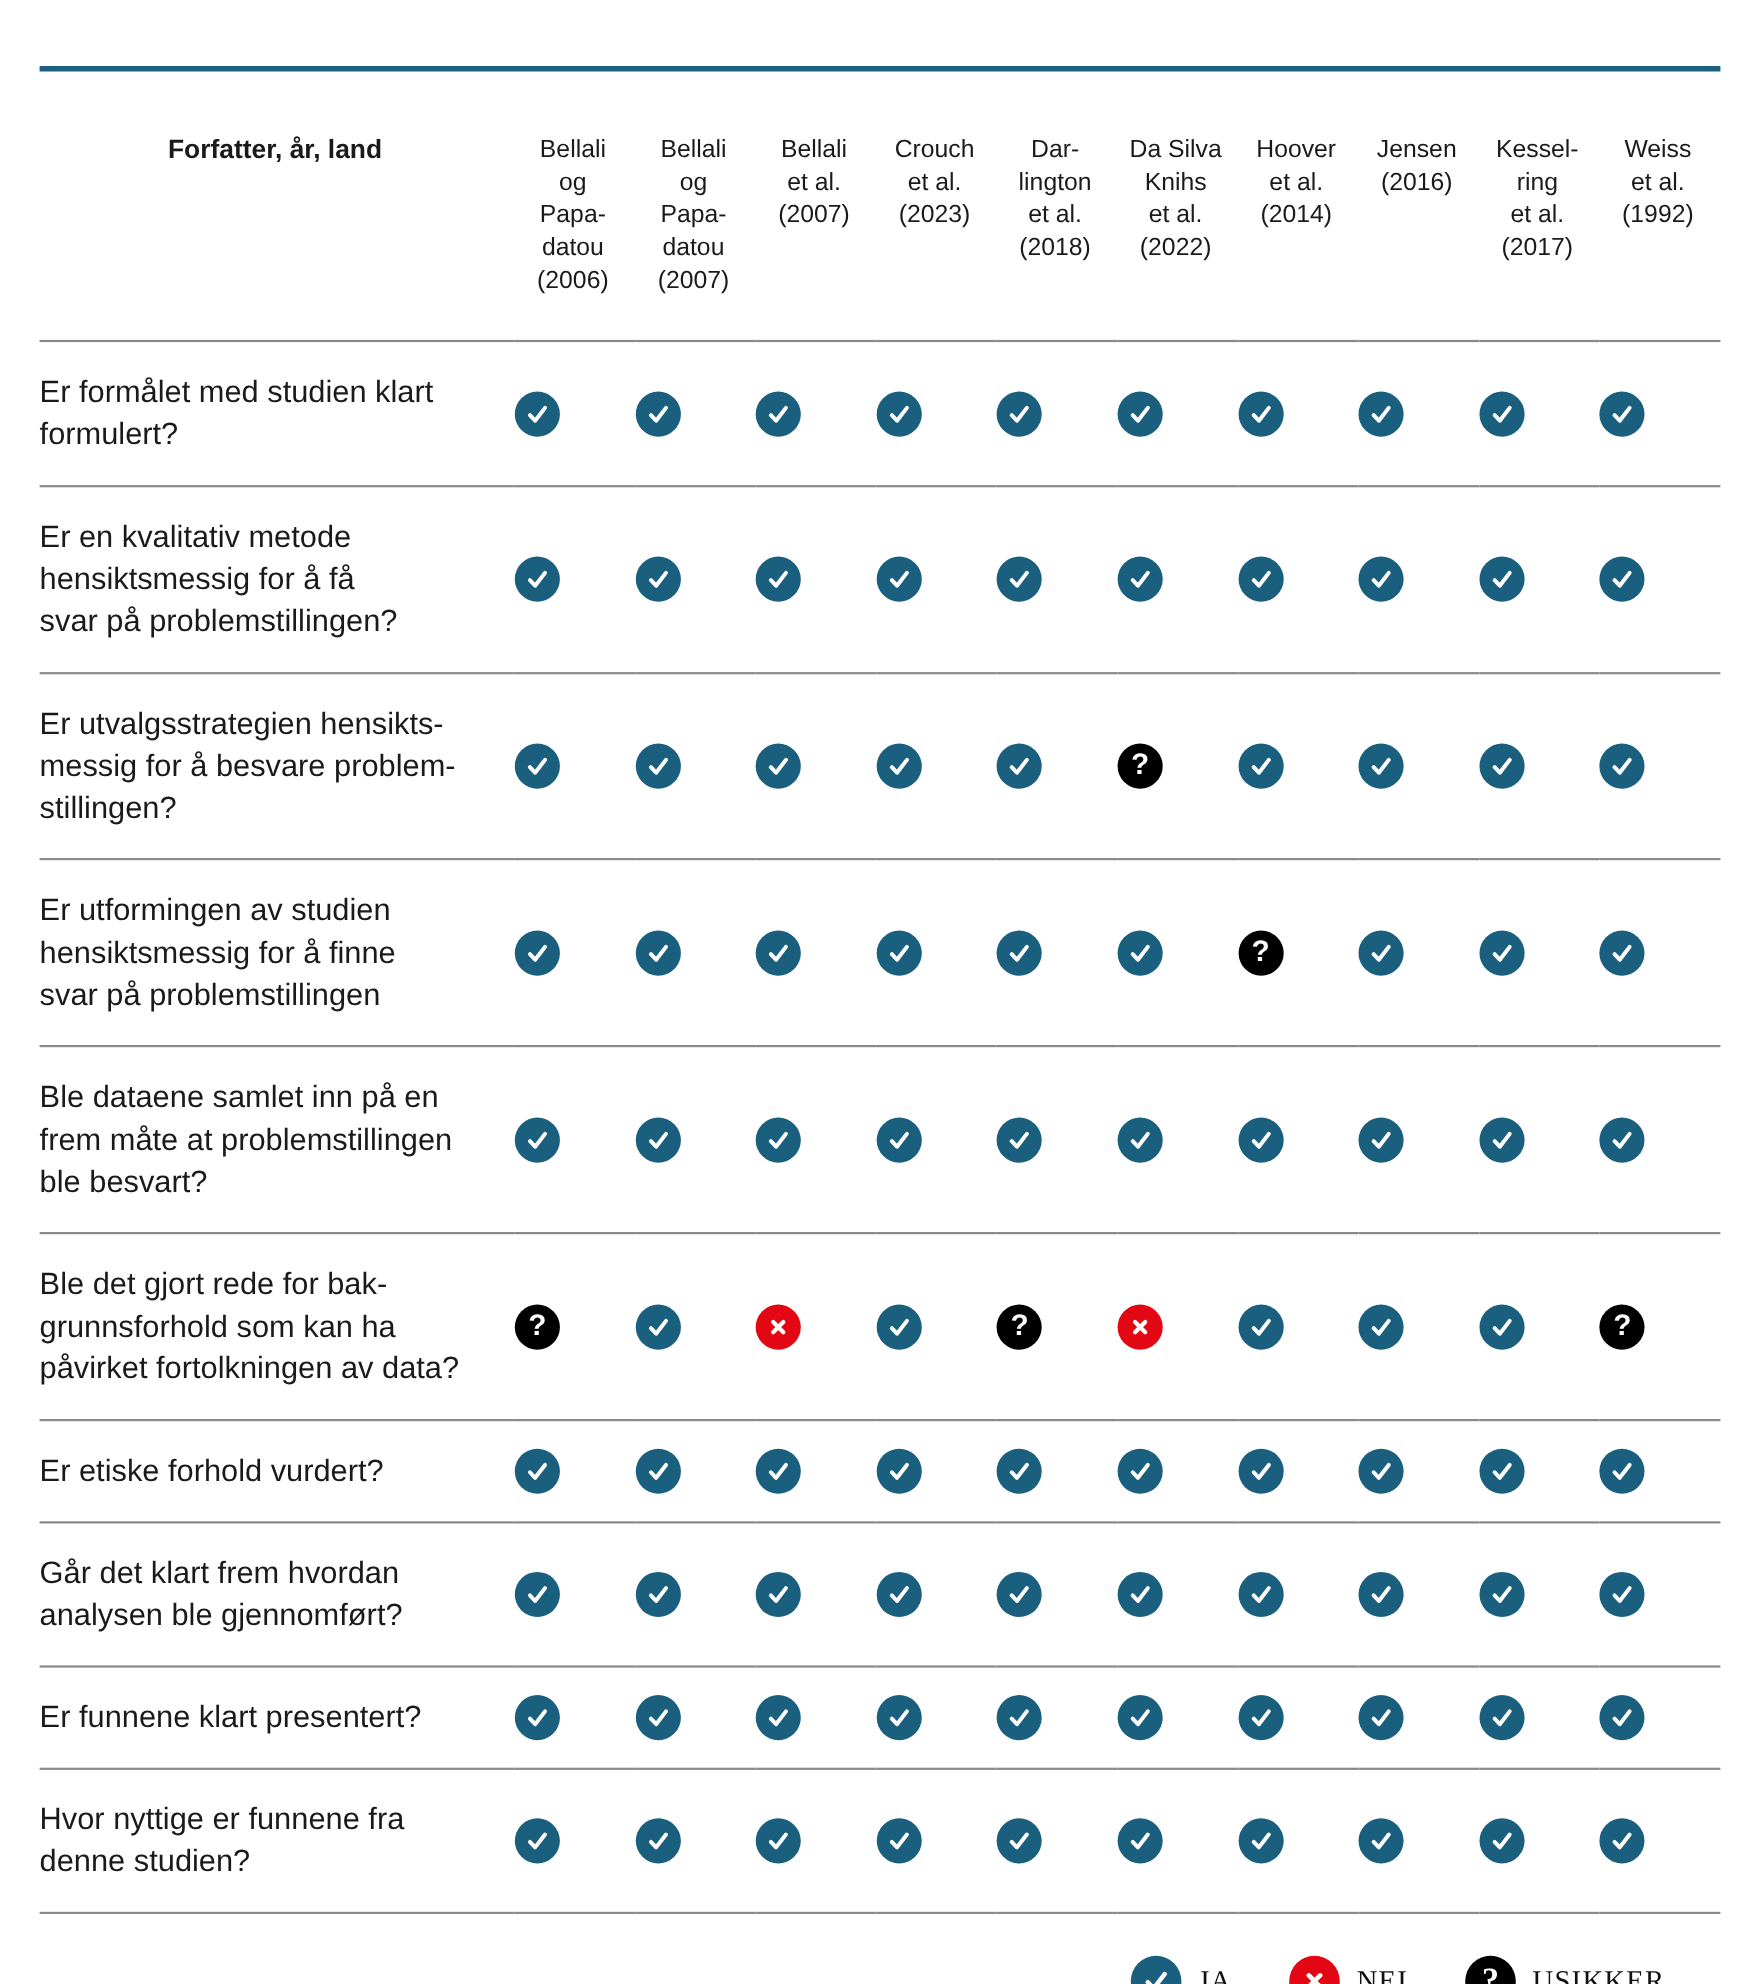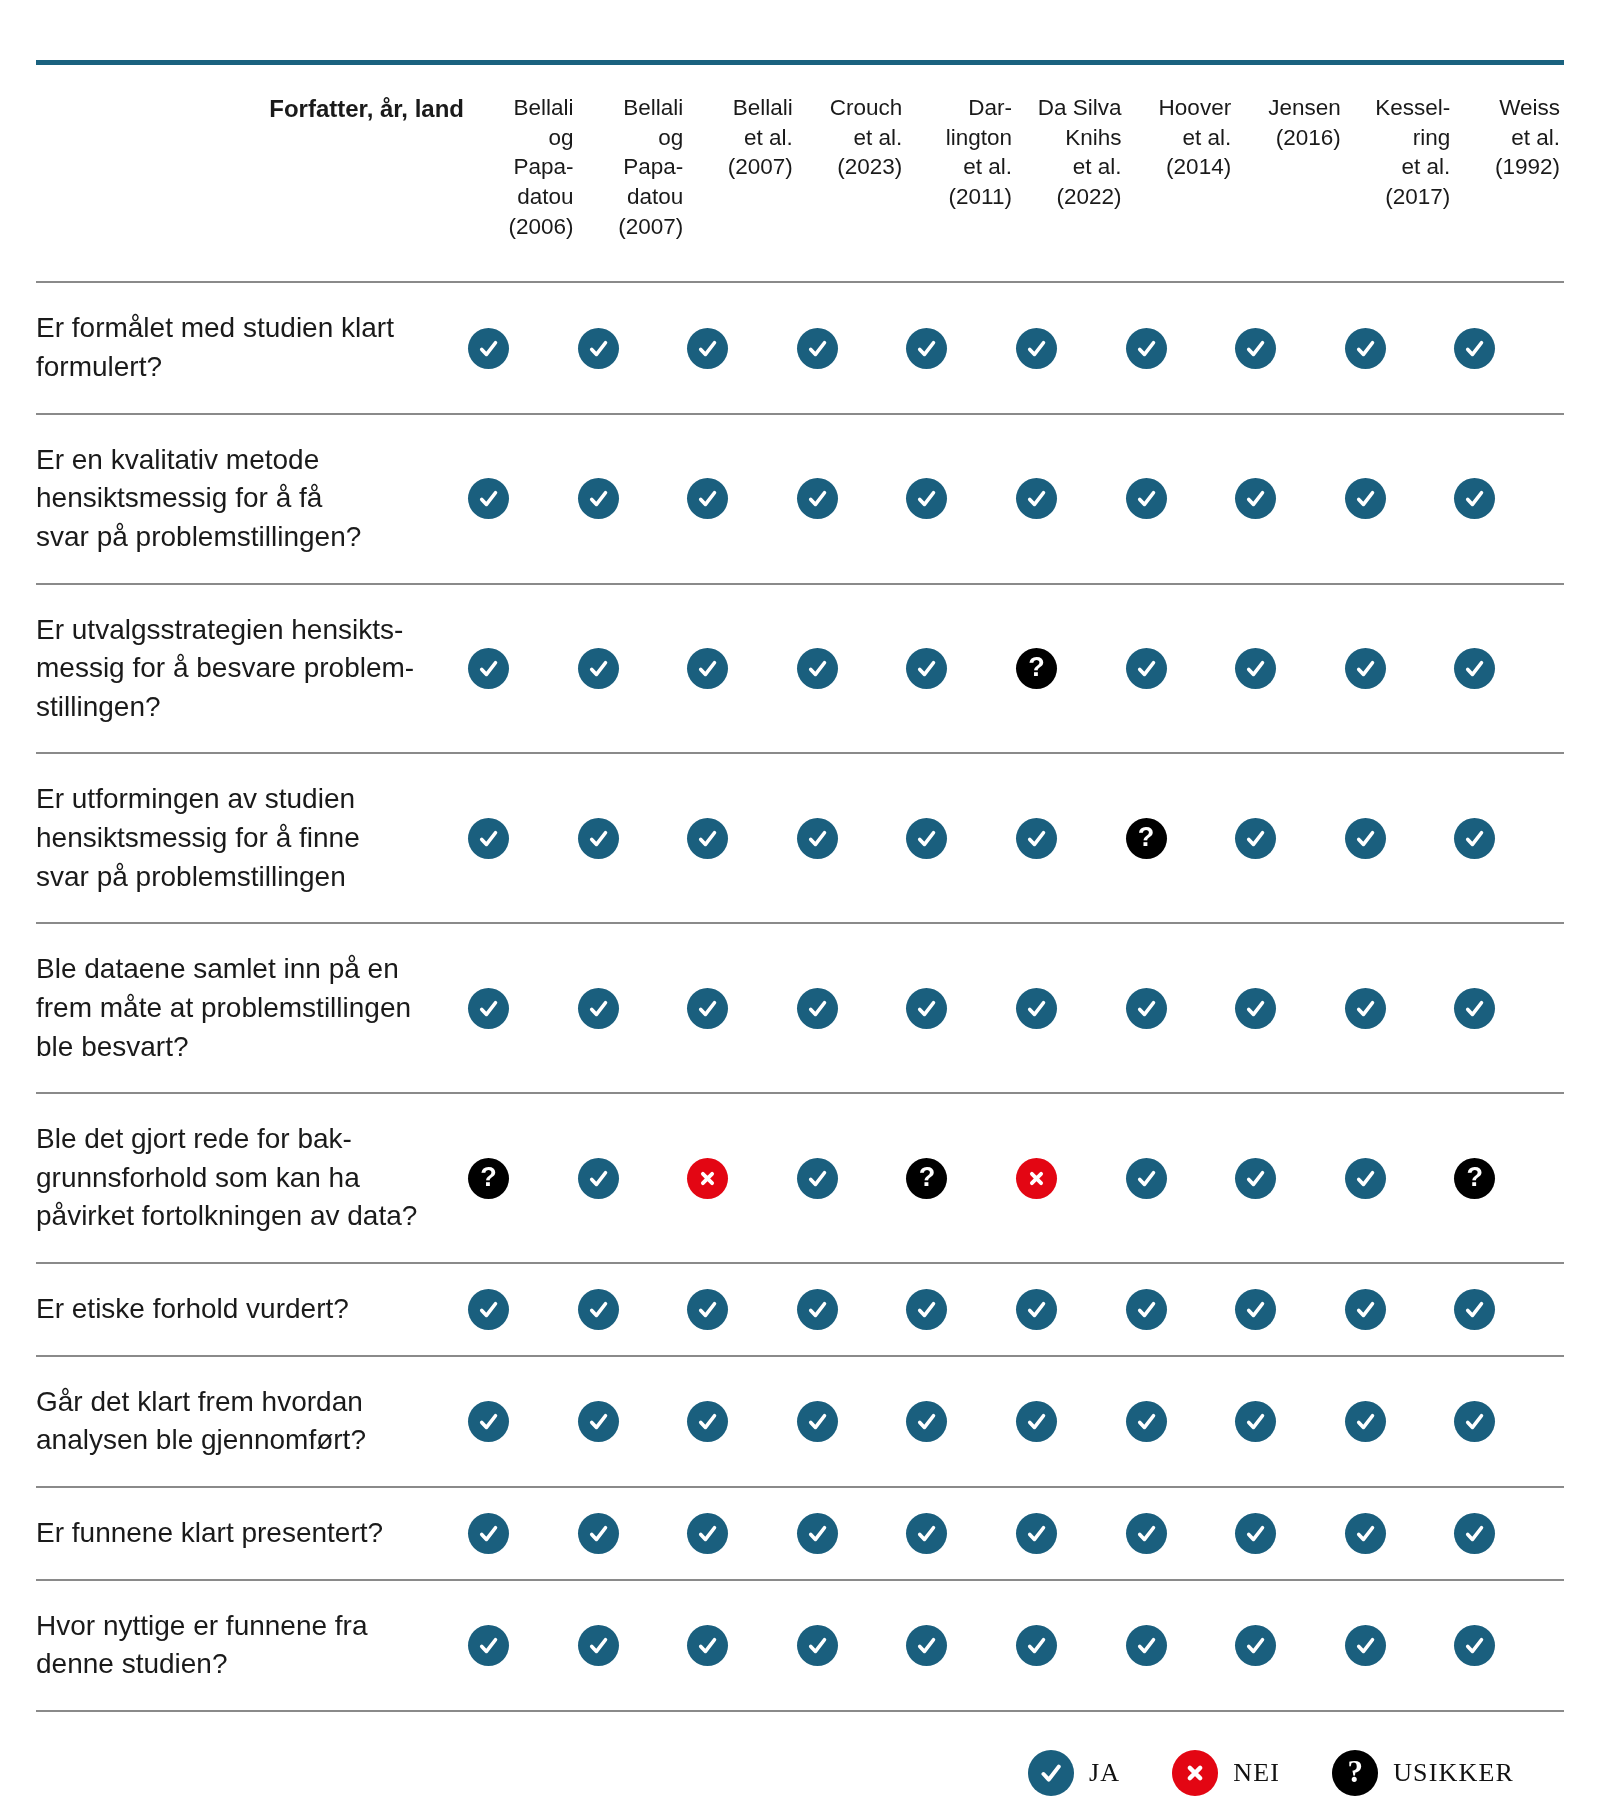--- a/index.html
+++ b/index.html
@@ -19,22 +19,22 @@
   }
   .page{padding:26px 36px 0;}
   h1.title{font-size:30px;font-weight:400;margin:16px 0 0;color:#111;letter-spacing:.01em;}
   h1.title .bold{font-weight:700;margin-right:9px;}
   .rule{height:5px;background:var(--rule);}
   .rule.top{margin-top:34px;}
   .rule.bottom{margin-top:40px;}
   table.qa{width:100%;border-collapse:collapse;table-layout:fixed;border-bottom:2px solid var(--sep);}
   col.c-label{width:432px;}
   col.c-study{width:auto;}
-  thead th{vertical-align:top;text-align:right;font-weight:400;
-    font-size:22.5px;line-height:1.32;padding:28px 4px 40px 0;white-space:pre-line;}
+  thead th{vertical-align:top;text-align:center;font-weight:400;
+    font-size:22.5px;line-height:1.32;padding:56px 4px 40px 0;white-space:pre-line;}
   thead th.label{font-size:24px;font-weight:700;white-space:nowrap;}
   tbody td{border-top:2px solid var(--sep);vertical-align:middle;}
   td.q{font-size:28px;line-height:1.38;padding:26px 24px 26px 0;white-space:pre-line;}
   td.c{padding:10px 0;}
   .mark{width:41px;height:41px;border-radius:50%;display:inline-flex;
     align-items:center;justify-content:center;color:#fff;}
   .mark svg{width:27px;height:27px;display:block;}
   .mark[data-type="ja"]{background:var(--ja);}
   .mark[data-type="nei"]{background:var(--nei);}
   .mark[data-type="usikker"]{background:var(--usikker);}
@@ -84,21 +84,21 @@
 (2007)</th>
           <th class="study">Bellali
 et al.
 (2007)</th>
           <th class="study">Crouch
 et al.
 (2023)</th>
           <th class="study">Dar-
 lington
 et al.
-(2011)</th>
+(2018)</th>
           <th class="study">Da Silva
 Knihs
 et al.
 (2022)</th>
           <th class="study">Hoover
 et al.
 (2014)</th>
           <th class="study">Jensen
 (2016)</th>
           <th class="study">Kessel-

